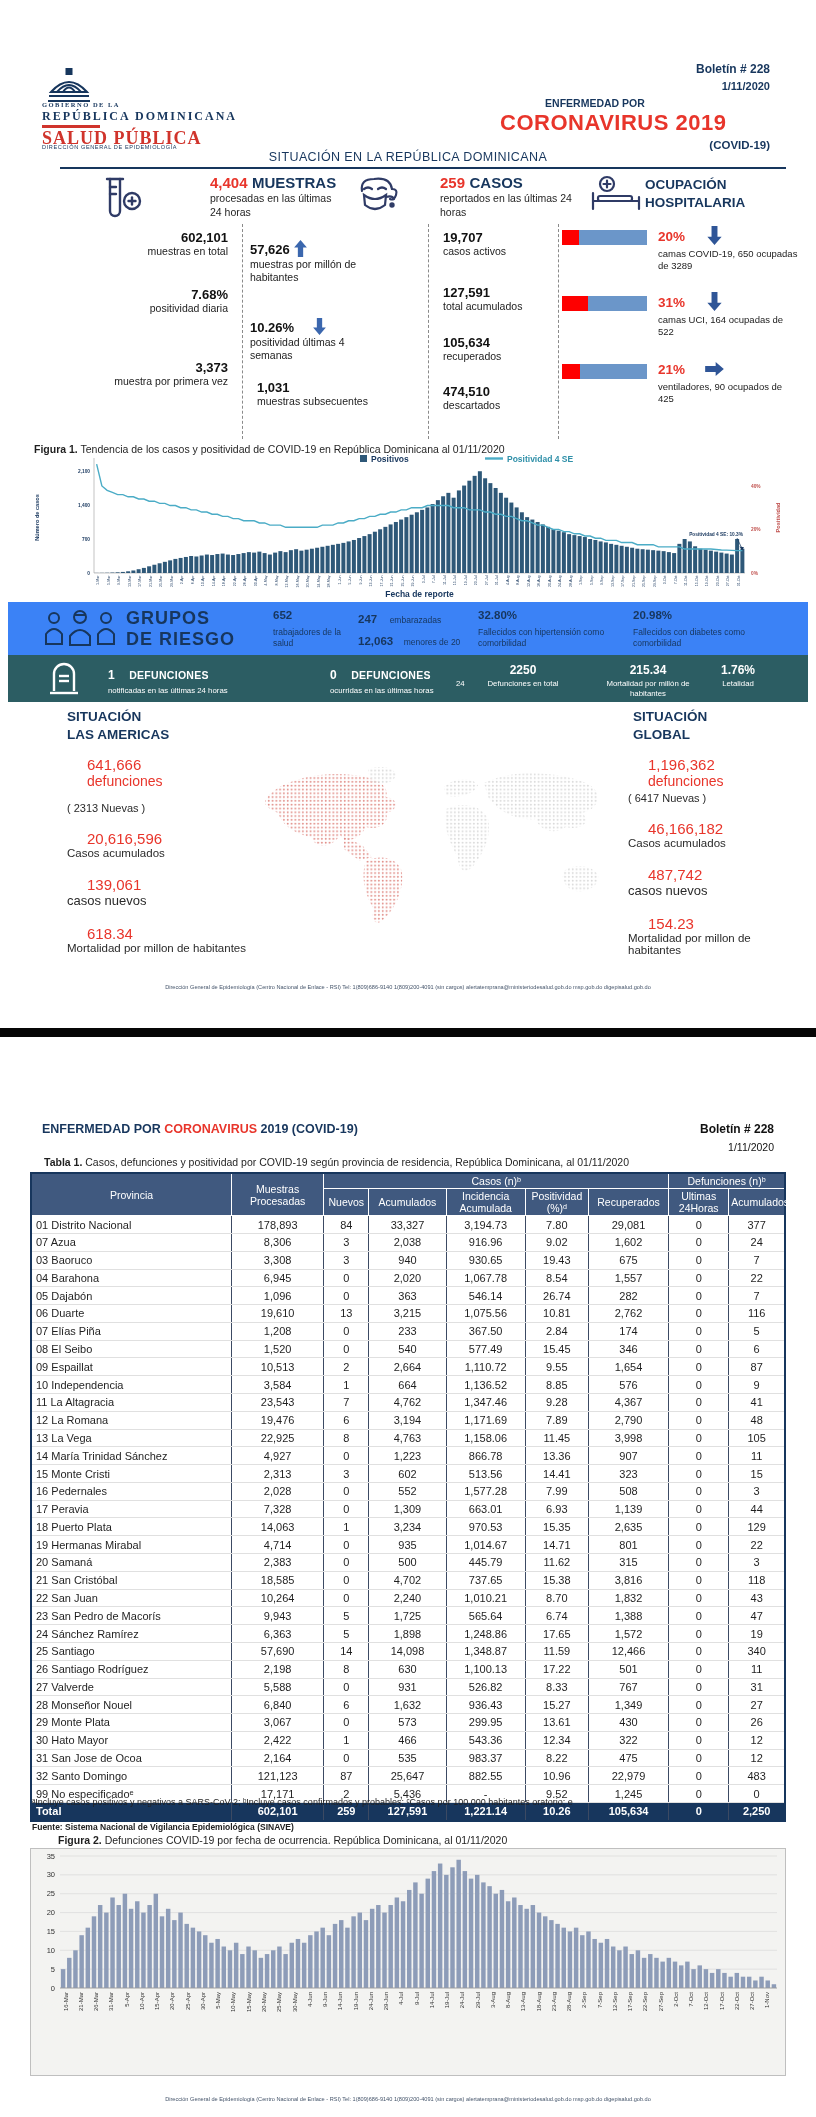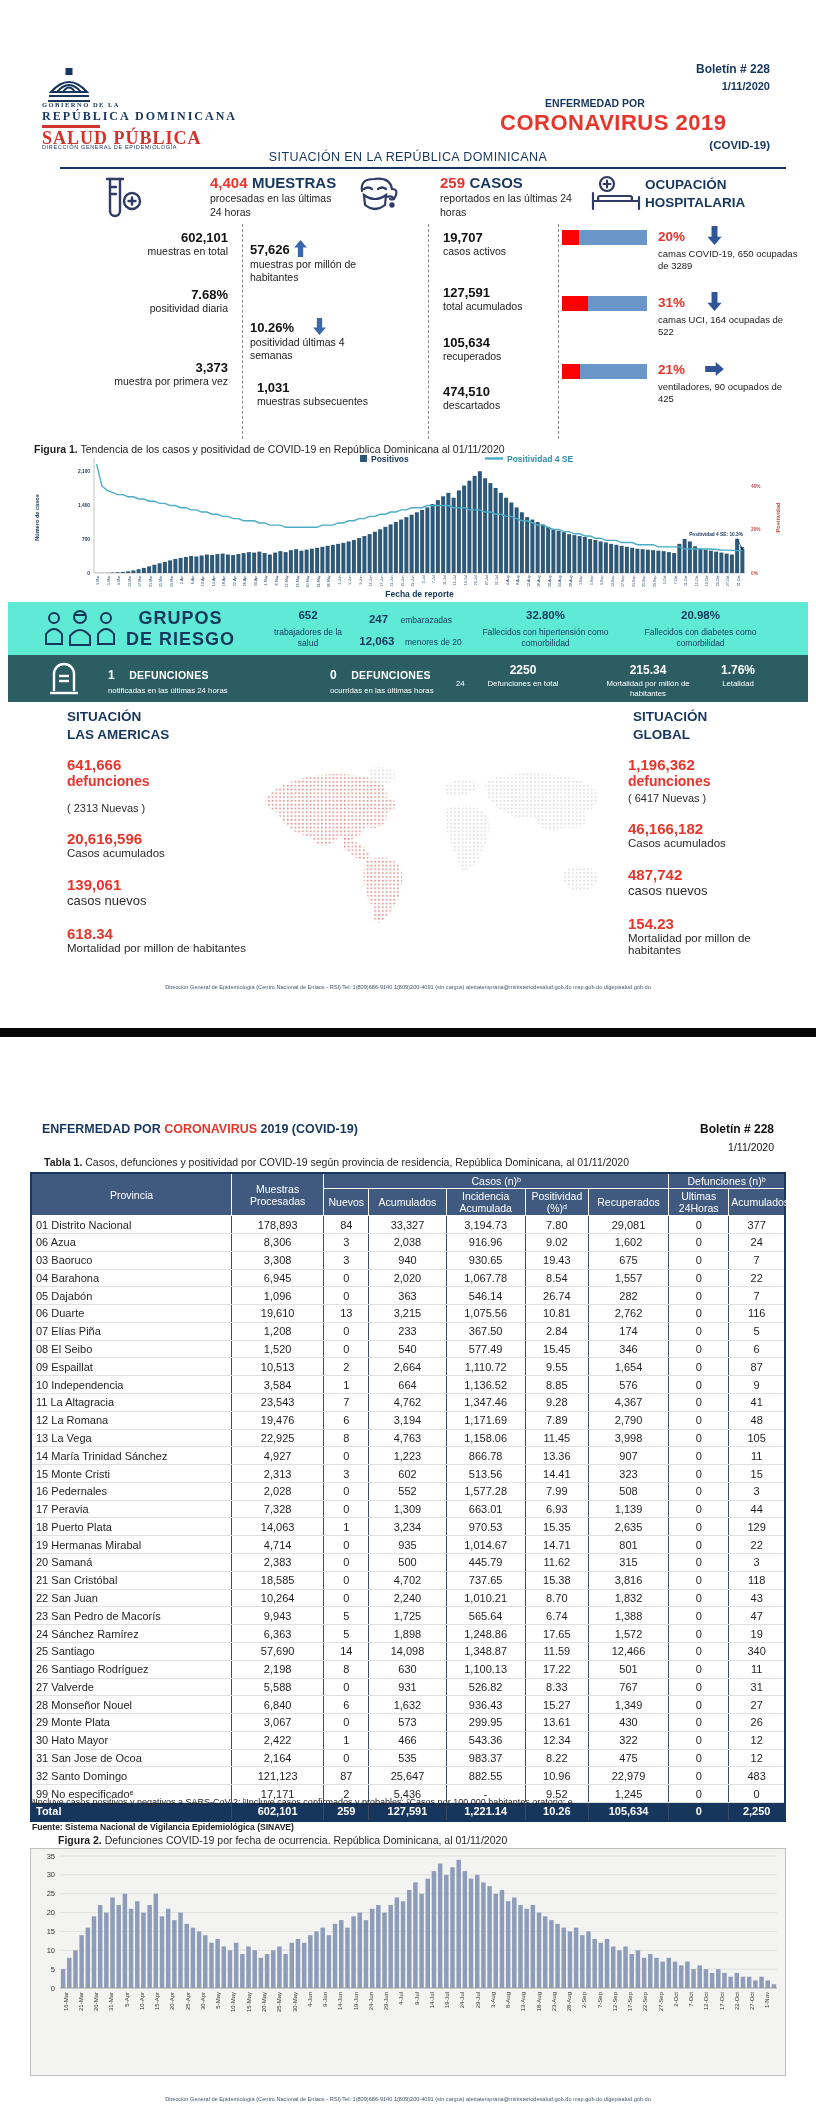--- a/index.html
+++ b/index.html
@@ -14,29 +14,29 @@
   .dashsep{border-left:1px dashed #8a8a8a;width:0;}
   .statval{font-weight:bold;font-size:13px;color:#111;}
   .statlbl{font-size:10.5px;color:#222;line-height:1.25;}
   .hline{font-size:15px;font-weight:bold;}
   .hsub{font-size:10.5px;color:#1f1f1f;line-height:1.3;}
   .occbar{display:flex;width:85px;height:15px;}
   .occbar .r{background:#FE0000;height:15px;}
   .occbar .bl{background:#6B96C9;height:15px;flex:1;}
   .occpct{font-size:13.5px;font-weight:bold;color:#E8352B;}
   .occdesc{font-size:9.5px;color:#222;width:140px;line-height:1.3;margin-top:3px;}
-  .band-beige{background:#5eead4;text-align:center;}
+  .band-beige{background:#3b82f6;}
   .band-teal{background:#2C5D63;color:#fff;}
   .grval{font-size:11.5px;font-weight:bold;color:#17365D;}
   .grlbl{font-size:8.5px;color:#17365D;line-height:1.25;}
   .dfval{font-size:12px;font-weight:bold;}
   .dflbl{font-size:10.5px;font-weight:bold;letter-spacing:.3px;}
   .dfsub{font-size:7.8px;line-height:1.25;}
   .sith{font-size:13.5px;font-weight:bold;color:#17365D;line-height:1.35;}
-  .wval{font-size:15px;font-weight:bold;color:#E8352B;}
+  .wval{font-size:15px;font-weight:normal;color:#E8352B;margin-left:20px;}
   .wlbl{font-size:12.5px;color:#2a2a2a;}
   .tinyfoot{font-size:5.6px;color:#44546A;width:100%;text-align:center;}
   .divider{position:absolute;left:0;width:816px;height:9px;background:#060606;}
   
   table.prov{border-collapse:collapse;table-layout:fixed;width:756px;
      font-size:11px;border:2px solid #17365D;}
   table.prov th{background:#40597F;color:#fff;font-weight:normal;font-size:10.5px;
      border:1px solid #fff;padding:1px 2px;line-height:1.15;}
   table.prov td{border-right:1px solid #3c4a63;border-bottom:1px solid #e0e0e0;
      text-align:center;padding:1.3px 2px;height:14.2px;white-space:nowrap;overflow:hidden;}
@@ -607,21 +607,21 @@
           <td>178,893</td>
           <td>84</td>
           <td>33,327</td>
           <td>3,194.73</td>
           <td>7.80</td>
           <td>29,081</td>
           <td>0</td>
           <td>377</td>
         </tr>
         <tr>
-          <td>06 Azua</td>
+          <td>07 Azua</td>
           <td>8,306</td>
           <td>3</td>
           <td>2,038</td>
           <td>916.96</td>
           <td>9.02</td>
           <td>1,602</td>
           <td>0</td>
           <td>24</td>
         </tr>
         <tr>

